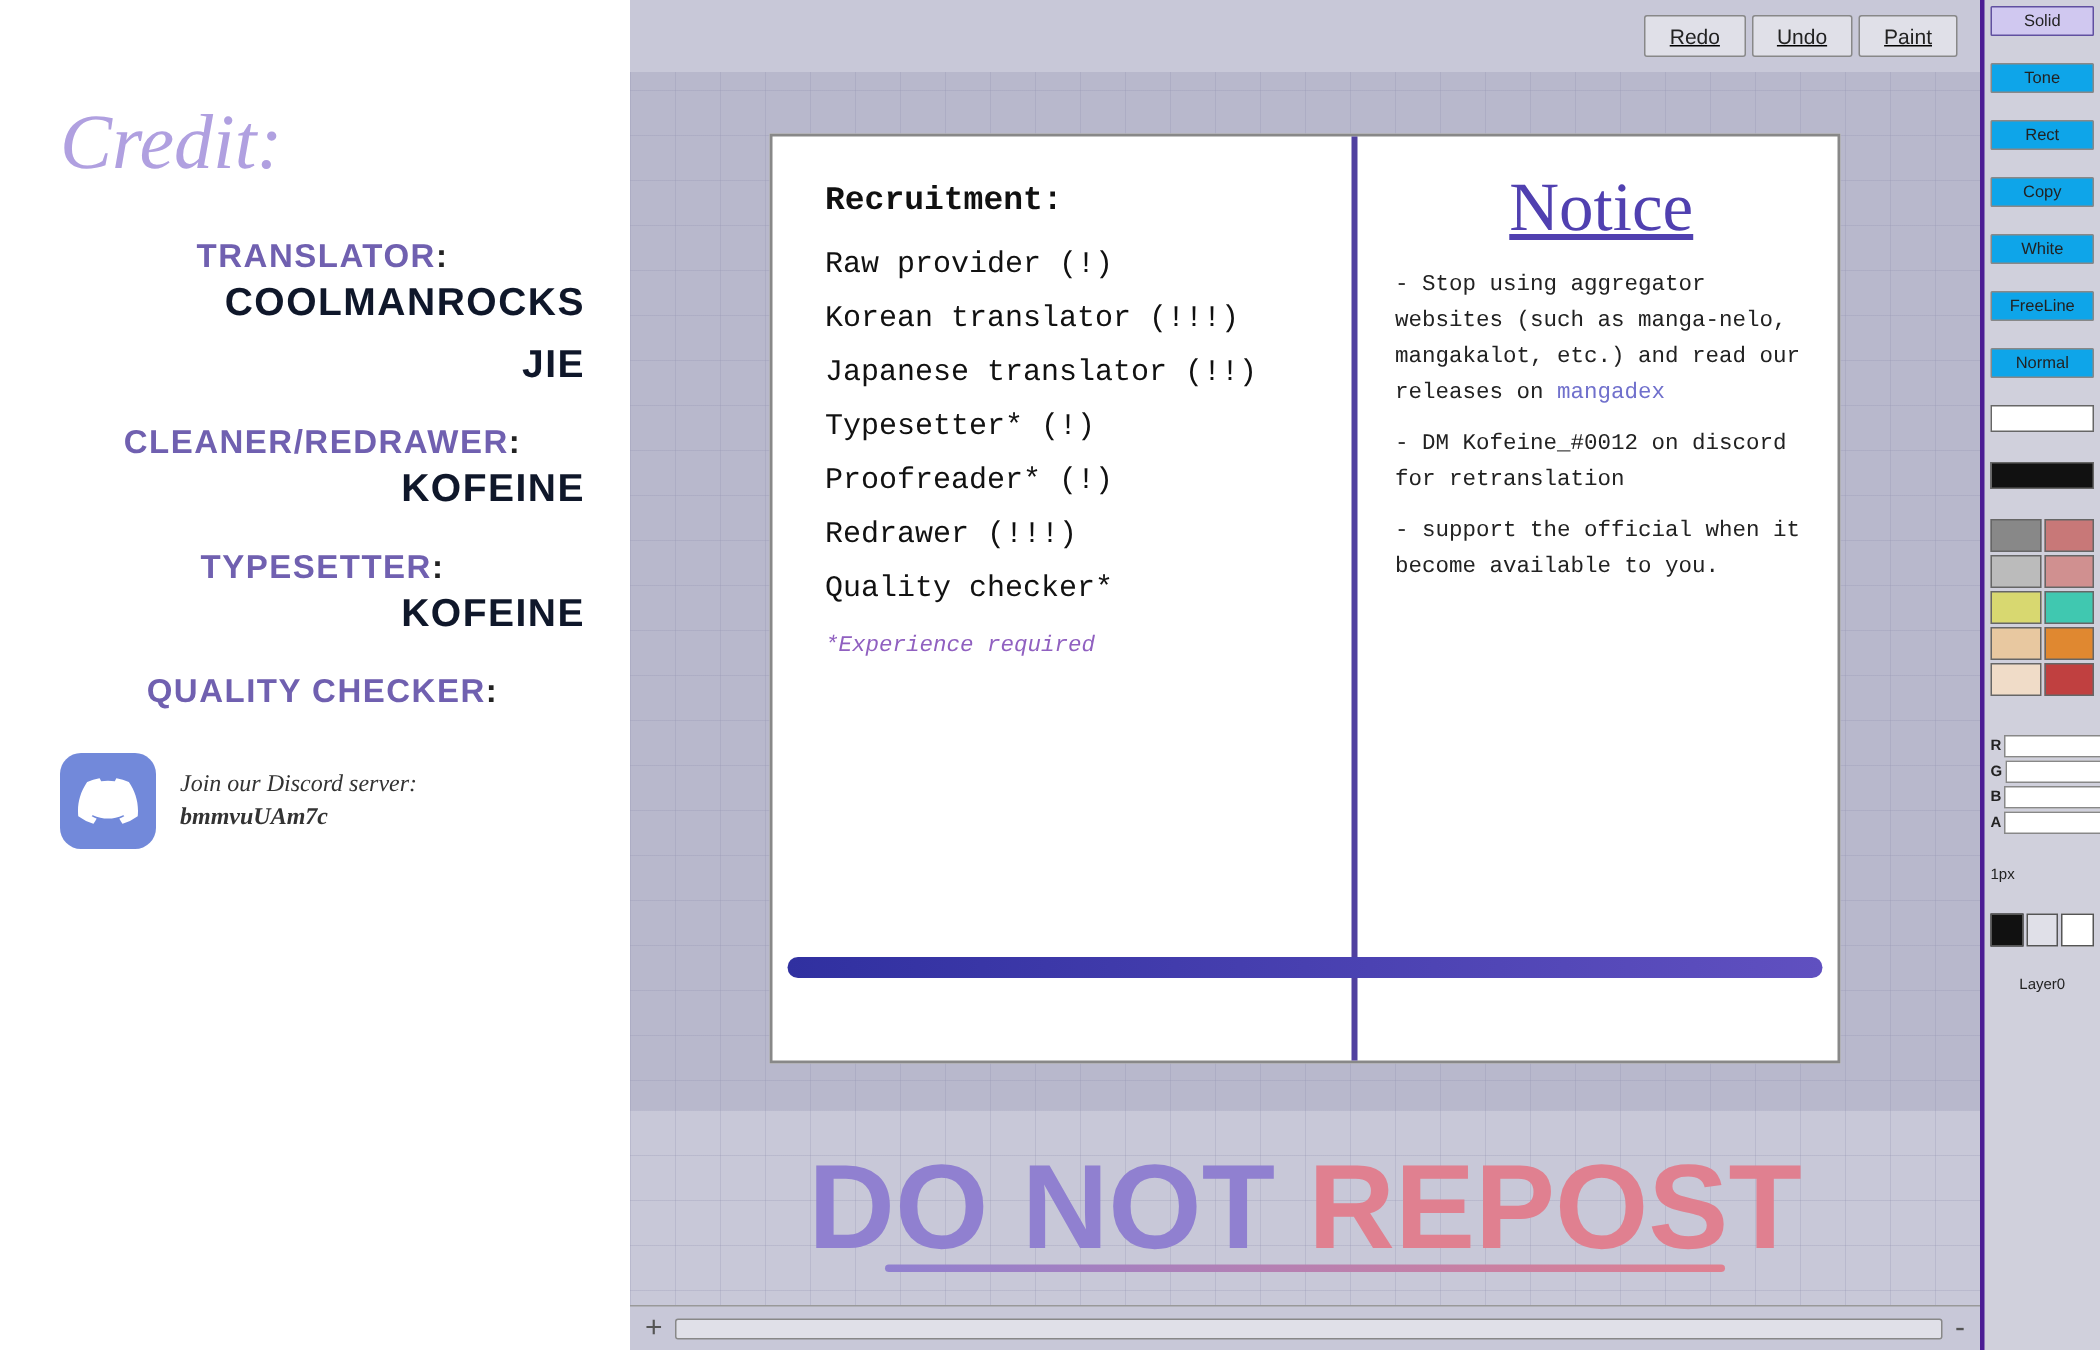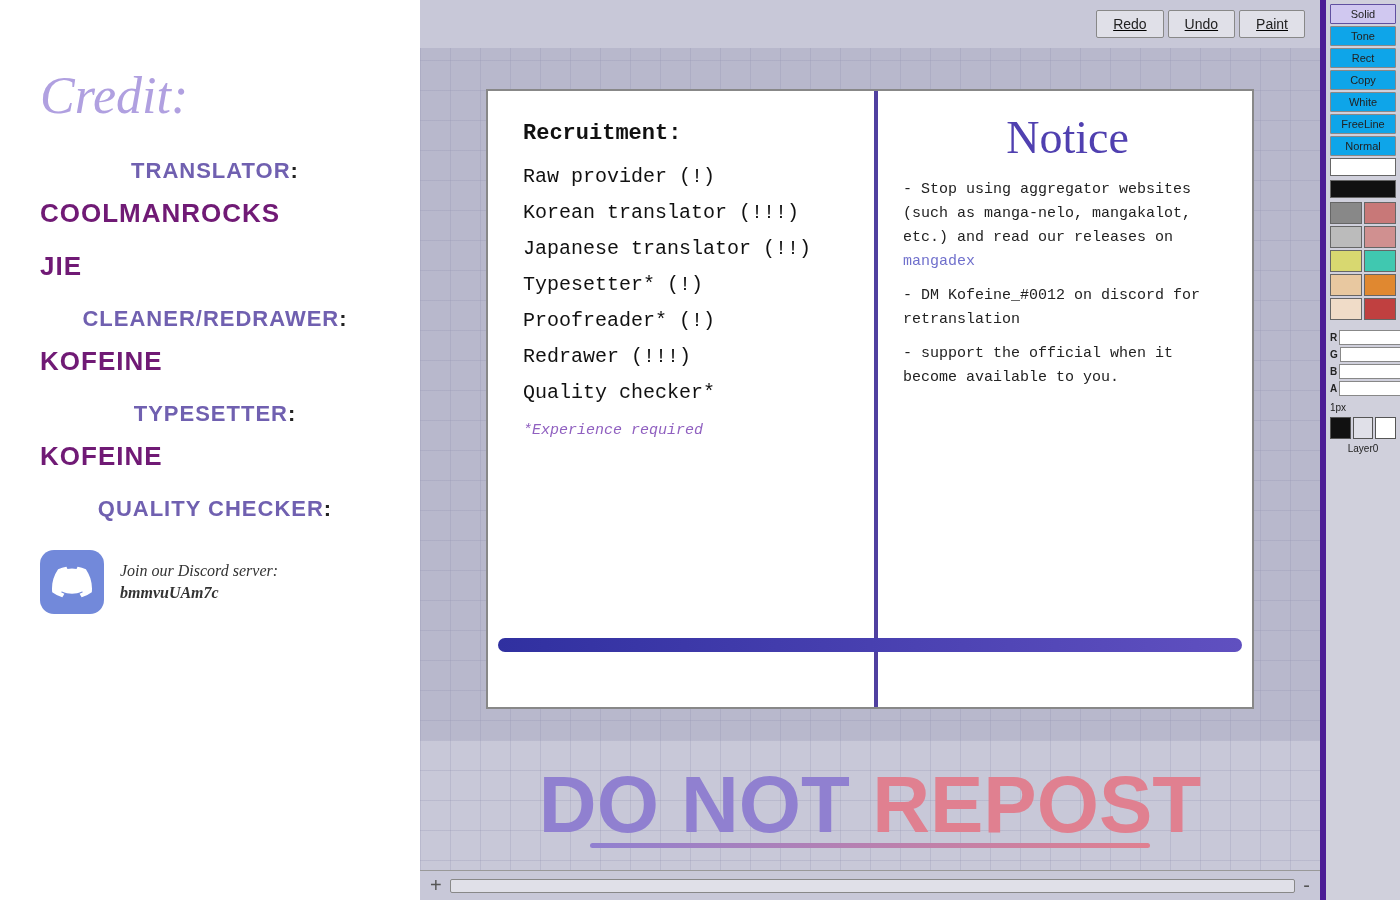--- a/index.html
+++ b/index.html
@@ -47,25 +47,26 @@
       text-align: center;
     }
 
     .role-label span.colon {
       color: #222;
     }
 
     .role-name {
       font-size: 26px;
       font-weight: 900;
-      color: #701a75;
+      color: #0f172a;
       text-transform: uppercase;
       font-family: Arial Black, Arial, sans-serif;
       letter-spacing: 1px;
-      margin-top: 14px;
+      margin-top: 2px;
+      text-align: right;
     }
 
     .discord-section {
       display: flex;
       align-items: center;
       gap: 16px;
       margin-top: 20px;
     }
 
     .discord-icon {
@@ -135,21 +136,21 @@
     .canvas-wrapper {
       flex: 1;
       display: flex;
       align-items: center;
       justify-content: center;
       padding: 10px 20px 0 20px;
     }
 
     .canvas {
       background: white;
-      width: 768px;
+      width: 714px;
       height: 620px;
       border: 2px solid #888;
       position: relative;
       display: flex;
     }
 
     
     .canvas-left {
       width: 390px;
       padding: 30px 20px 20px 35px;
@@ -187,20 +188,21 @@
     .canvas-right {
       flex: 1;
       padding: 20px 20px 20px 25px;
     }
 
     .notice-title {
       font-size: 46px;
       color: #5040b0;
       text-align: center;
       font-family: Georgia, 'Times New Roman', serif;
+      text-decoration: underline;
       margin-bottom: 14px;
     }
 
     .notice-text {
       font-size: 15px;
       color: #222;
       font-family: 'Courier New', monospace;
       line-height: 1.6;
     }
 
@@ -283,25 +285,25 @@
     .bottom-minus {
       font-size: 20px;
       color: #555;
     }
 
     
     .right-panel {
       width: 80px;
       min-width: 80px;
       background: #d0d0dc;
-      border-left: 6px solid #4c1d95;
+      border-left: 3px solid #4c1d95;
       display: flex;
       flex-direction: column;
       padding: 4px;
-      gap: 2px;
+      gap: 18px;
     }
 
     .tool-btn {
       background: #0ea5e9;
       border: 1px solid #888;
       padding: 3px 4px;
       font-size: 11px;
       text-align: center;
       cursor: pointer;
       color: #222;

